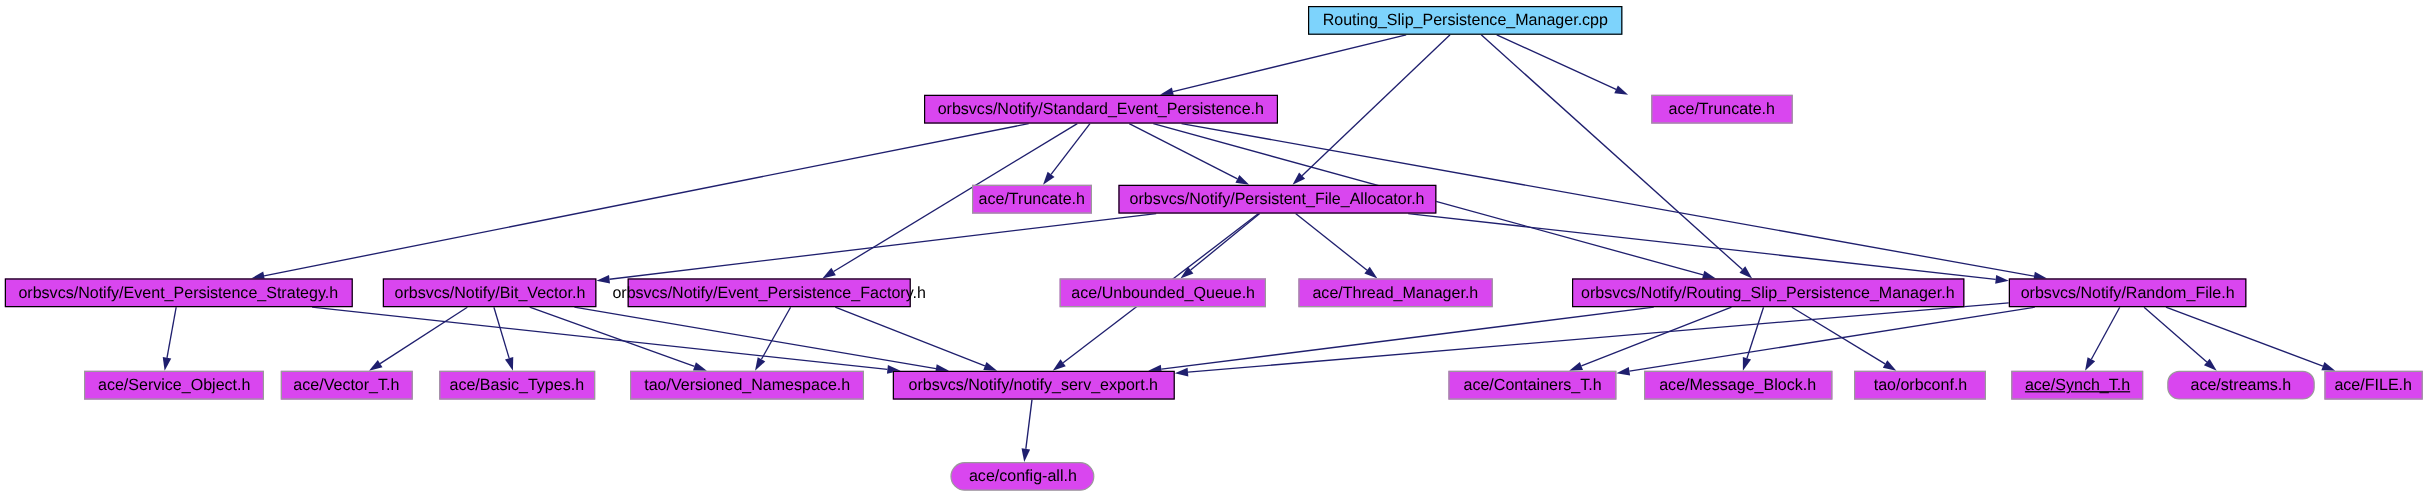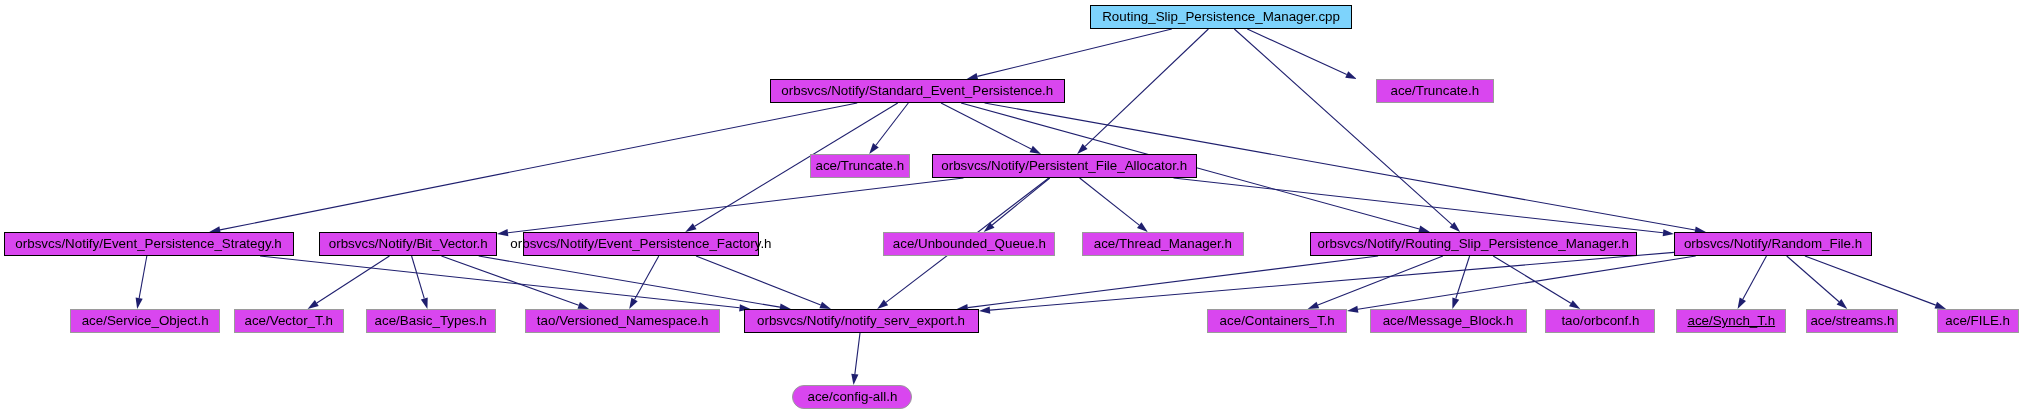--- a/index.html
+++ b/index.html
@@ -179,21 +179,21 @@
     </div>
     <div class="gnode" style="left: 1370px; top: 309px; width: 157px;">
       <span class="gnode-label">ace/Message_Block.h</span>
     </div>
     <div class="gnode" style="left: 1545px; top: 309px; width: 110px;">
       <span class="gnode-label">tao/orbconf.h</span>
     </div>
     <div class="gnode" style="left: 1676px; top: 309px; width: 110px; text-decoration: underline;">
       <span class="gnode-label">ace/Synch_T.h</span>
     </div>
-    <div class="gnode" style="left: 1806px; top: 309px; width: 92px;">
+    <div class="gnode" style="left: 1806px; top: 309px; width: 123px; border-radius: 10px;">
       <span class="gnode-label">ace/streams.h</span>
     </div>
     <div class="gnode" style="left: 1937px; top: 309px; width: 82px;">
       <span class="gnode-label">ace/FILE.h</span>
     </div>
     <div class="gnode" style="left: 792px; top: 385px; width: 120px; border-radius: 12px;">
       <span class="gnode-label">ace/config-all.h</span>
     </div>
   </div>
 

